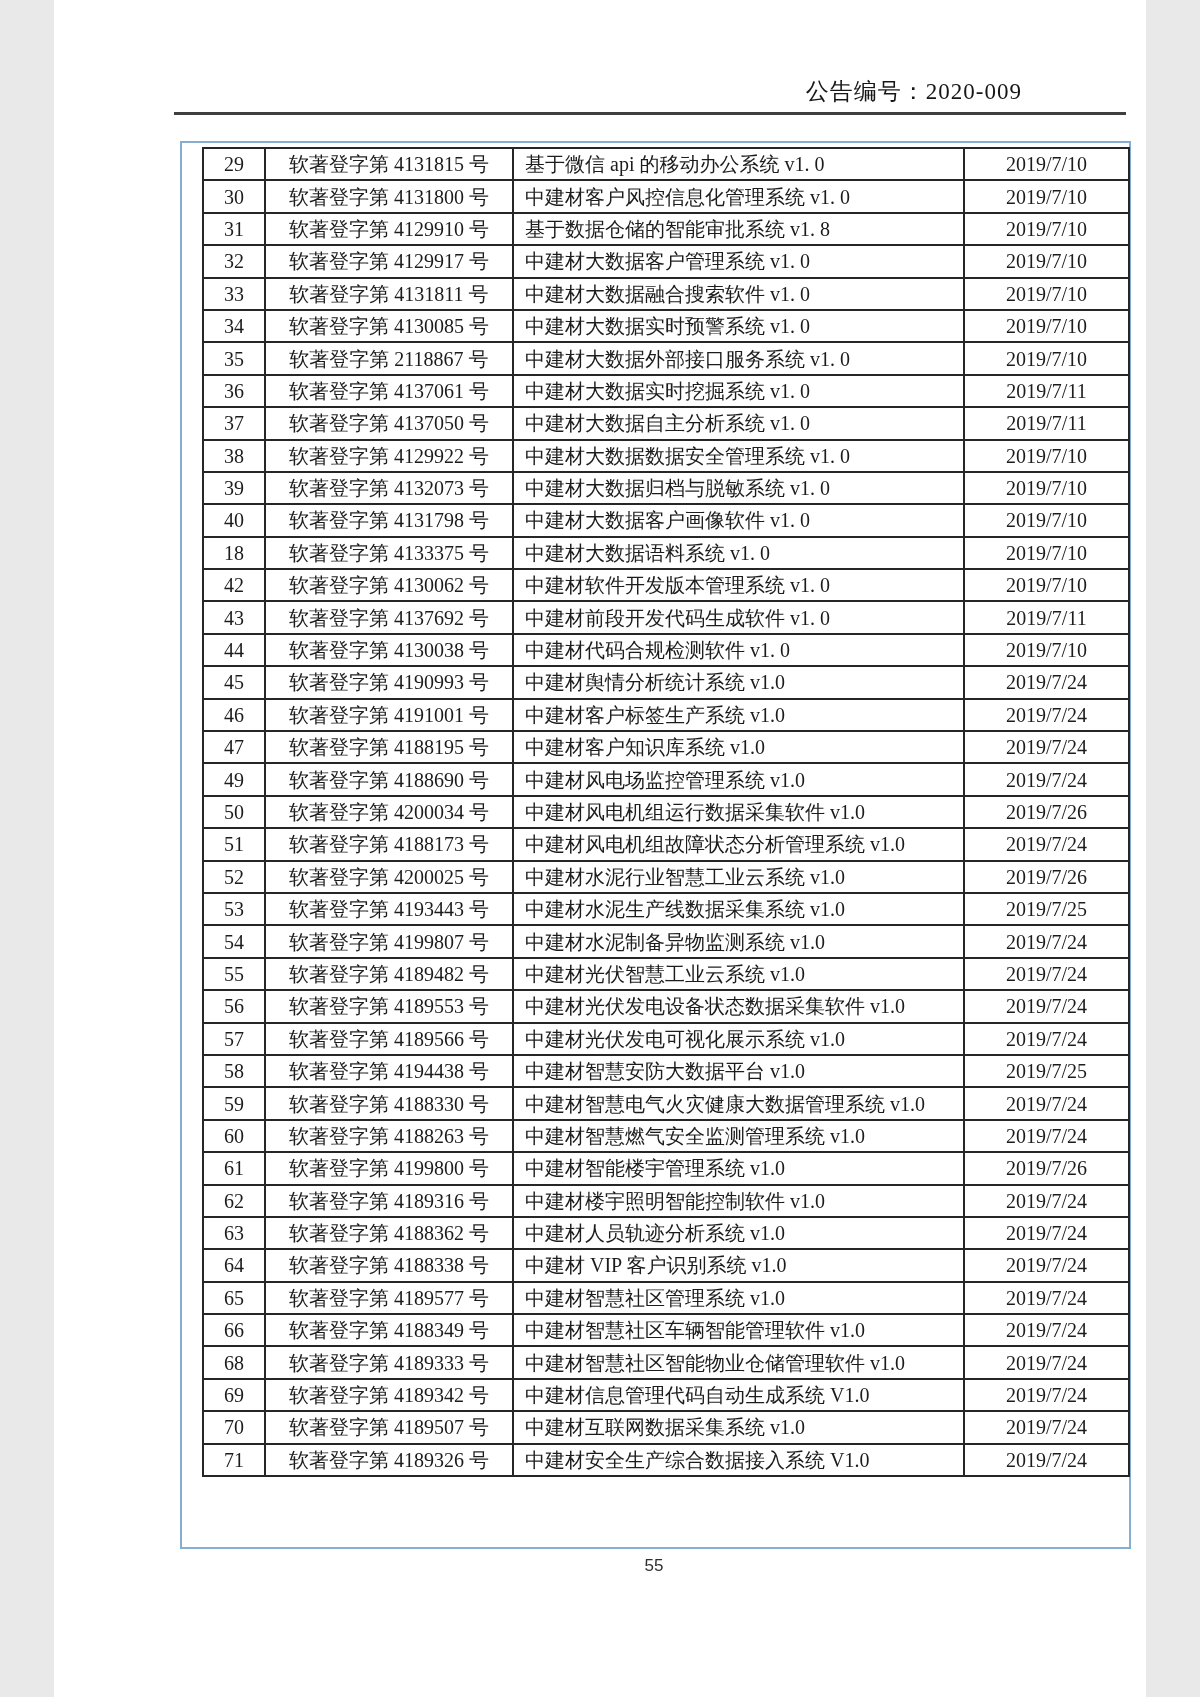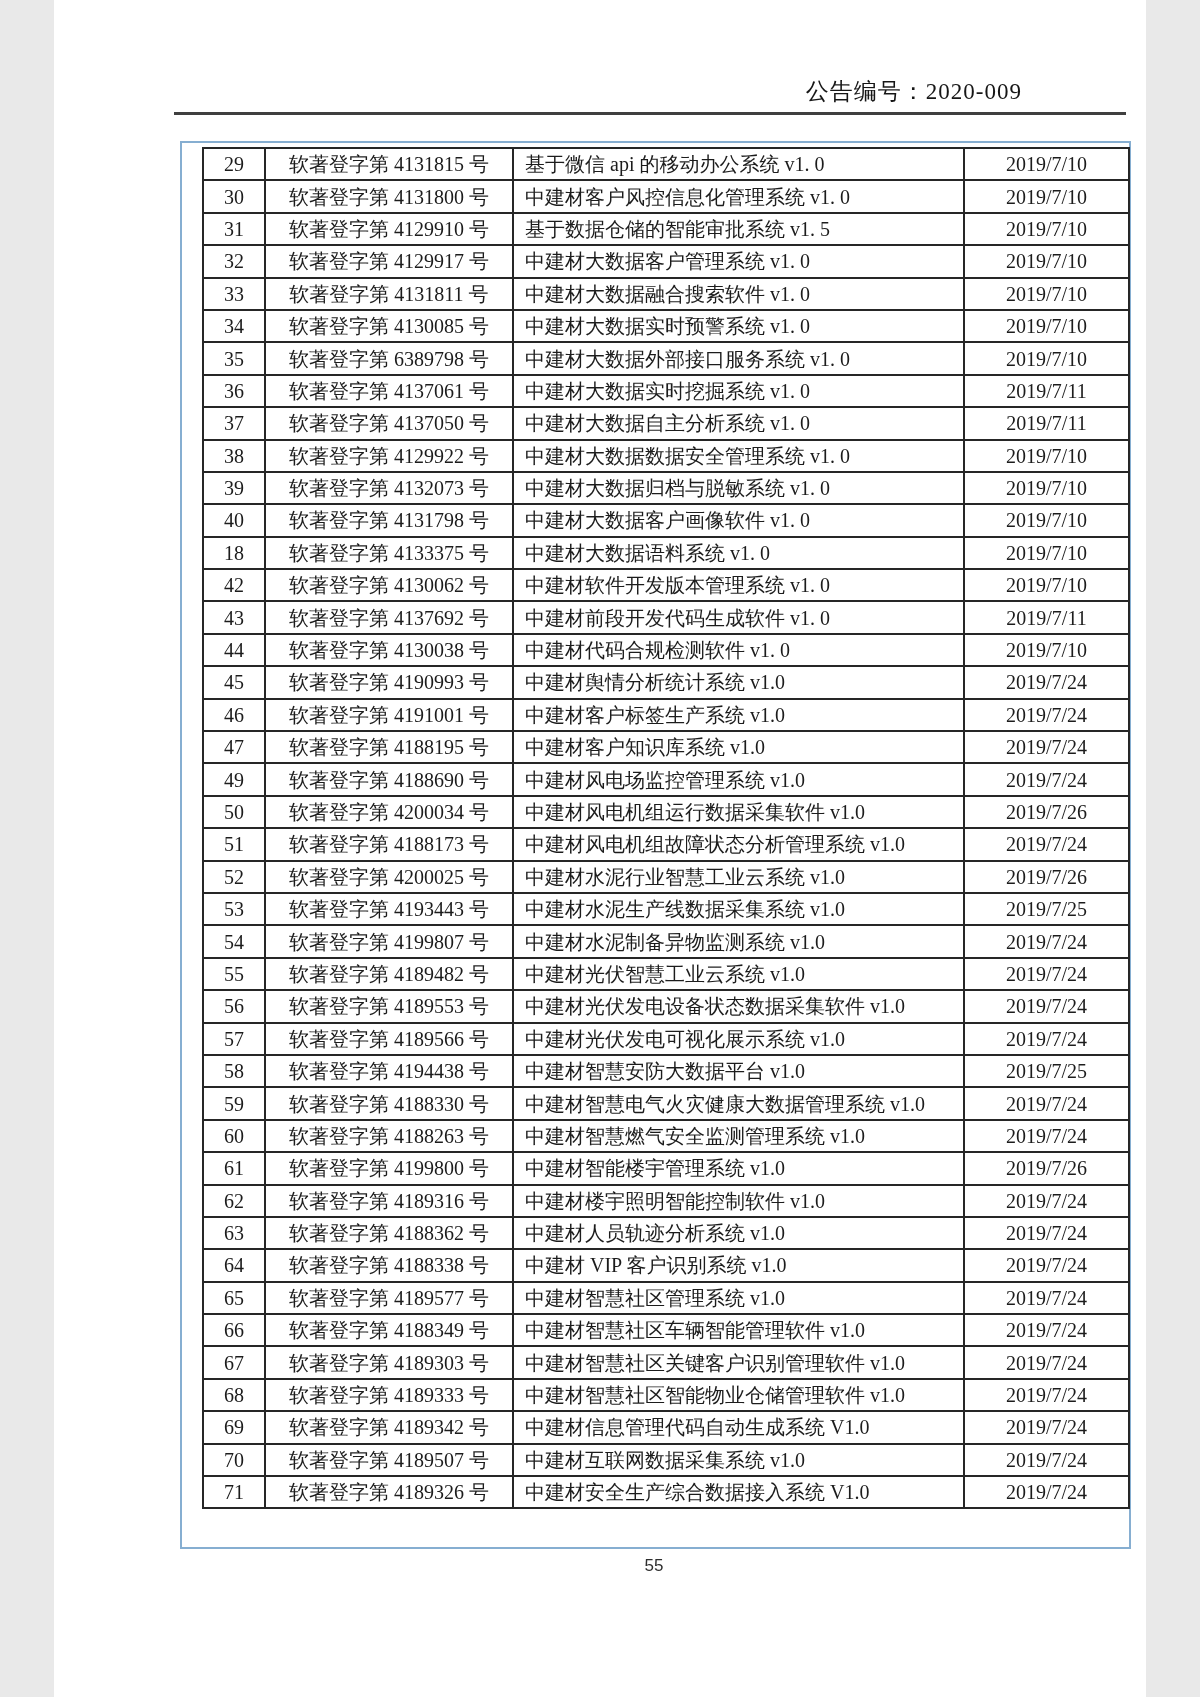--- a/index.html
+++ b/index.html
@@ -106,21 +106,21 @@
         </tr>
         <tr>
           <td>30</td>
           <td>软著登字第 4131800 号</td>
           <td class="col-name">中建材客户风控信息化管理系统 v1. 0</td>
           <td>2019/7/10</td>
         </tr>
         <tr>
           <td>31</td>
           <td>软著登字第 4129910 号</td>
-          <td class="col-name">基于数据仓储的智能审批系统 v1. 5</td>
+          <td class="col-name">基于数据仓储的智能审批系统 v1. 8</td>
           <td>2019/7/10</td>
         </tr>
         <tr>
           <td>32</td>
           <td>软著登字第 4129917 号</td>
           <td class="col-name">中建材大数据客户管理系统 v1. 0</td>
           <td>2019/7/10</td>
         </tr>
         <tr>
           <td>33</td>
@@ -129,21 +129,21 @@
           <td>2019/7/10</td>
         </tr>
         <tr>
           <td>34</td>
           <td>软著登字第 4130085 号</td>
           <td class="col-name">中建材大数据实时预警系统 v1. 0</td>
           <td>2019/7/10</td>
         </tr>
         <tr>
           <td>35</td>
-          <td>软著登字第 6389798 号</td>
+          <td>软著登字第 2118867 号</td>
           <td class="col-name">中建材大数据外部接口服务系统 v1. 0</td>
           <td>2019/7/10</td>
         </tr>
         <tr>
           <td>36</td>
           <td>软著登字第 4137061 号</td>
           <td class="col-name">中建材大数据实时挖掘系统 v1. 0</td>
           <td>2019/7/11</td>
         </tr>
         <tr>
@@ -314,26 +314,20 @@
           <td class="col-name">中建材智慧社区管理系统 v1.0</td>
           <td>2019/7/24</td>
         </tr>
         <tr>
           <td>66</td>
           <td>软著登字第 4188349 号</td>
           <td class="col-name">中建材智慧社区车辆智能管理软件 v1.0</td>
           <td>2019/7/24</td>
         </tr>
         <tr>
-          <td>67</td>
-          <td>软著登字第 4189303 号</td>
-          <td class="col-name">中建材智慧社区关键客户识别管理软件 v1.0</td>
-          <td>2019/7/24</td>
-        </tr>
-        <tr>
           <td>68</td>
           <td>软著登字第 4189333 号</td>
           <td class="col-name">中建材智慧社区智能物业仓储管理软件 v1.0</td>
           <td>2019/7/24</td>
         </tr>
         <tr>
           <td>69</td>
           <td>软著登字第 4189342 号</td>
           <td class="col-name">中建材信息管理代码自动生成系统 V1.0</td>
           <td>2019/7/24</td>

